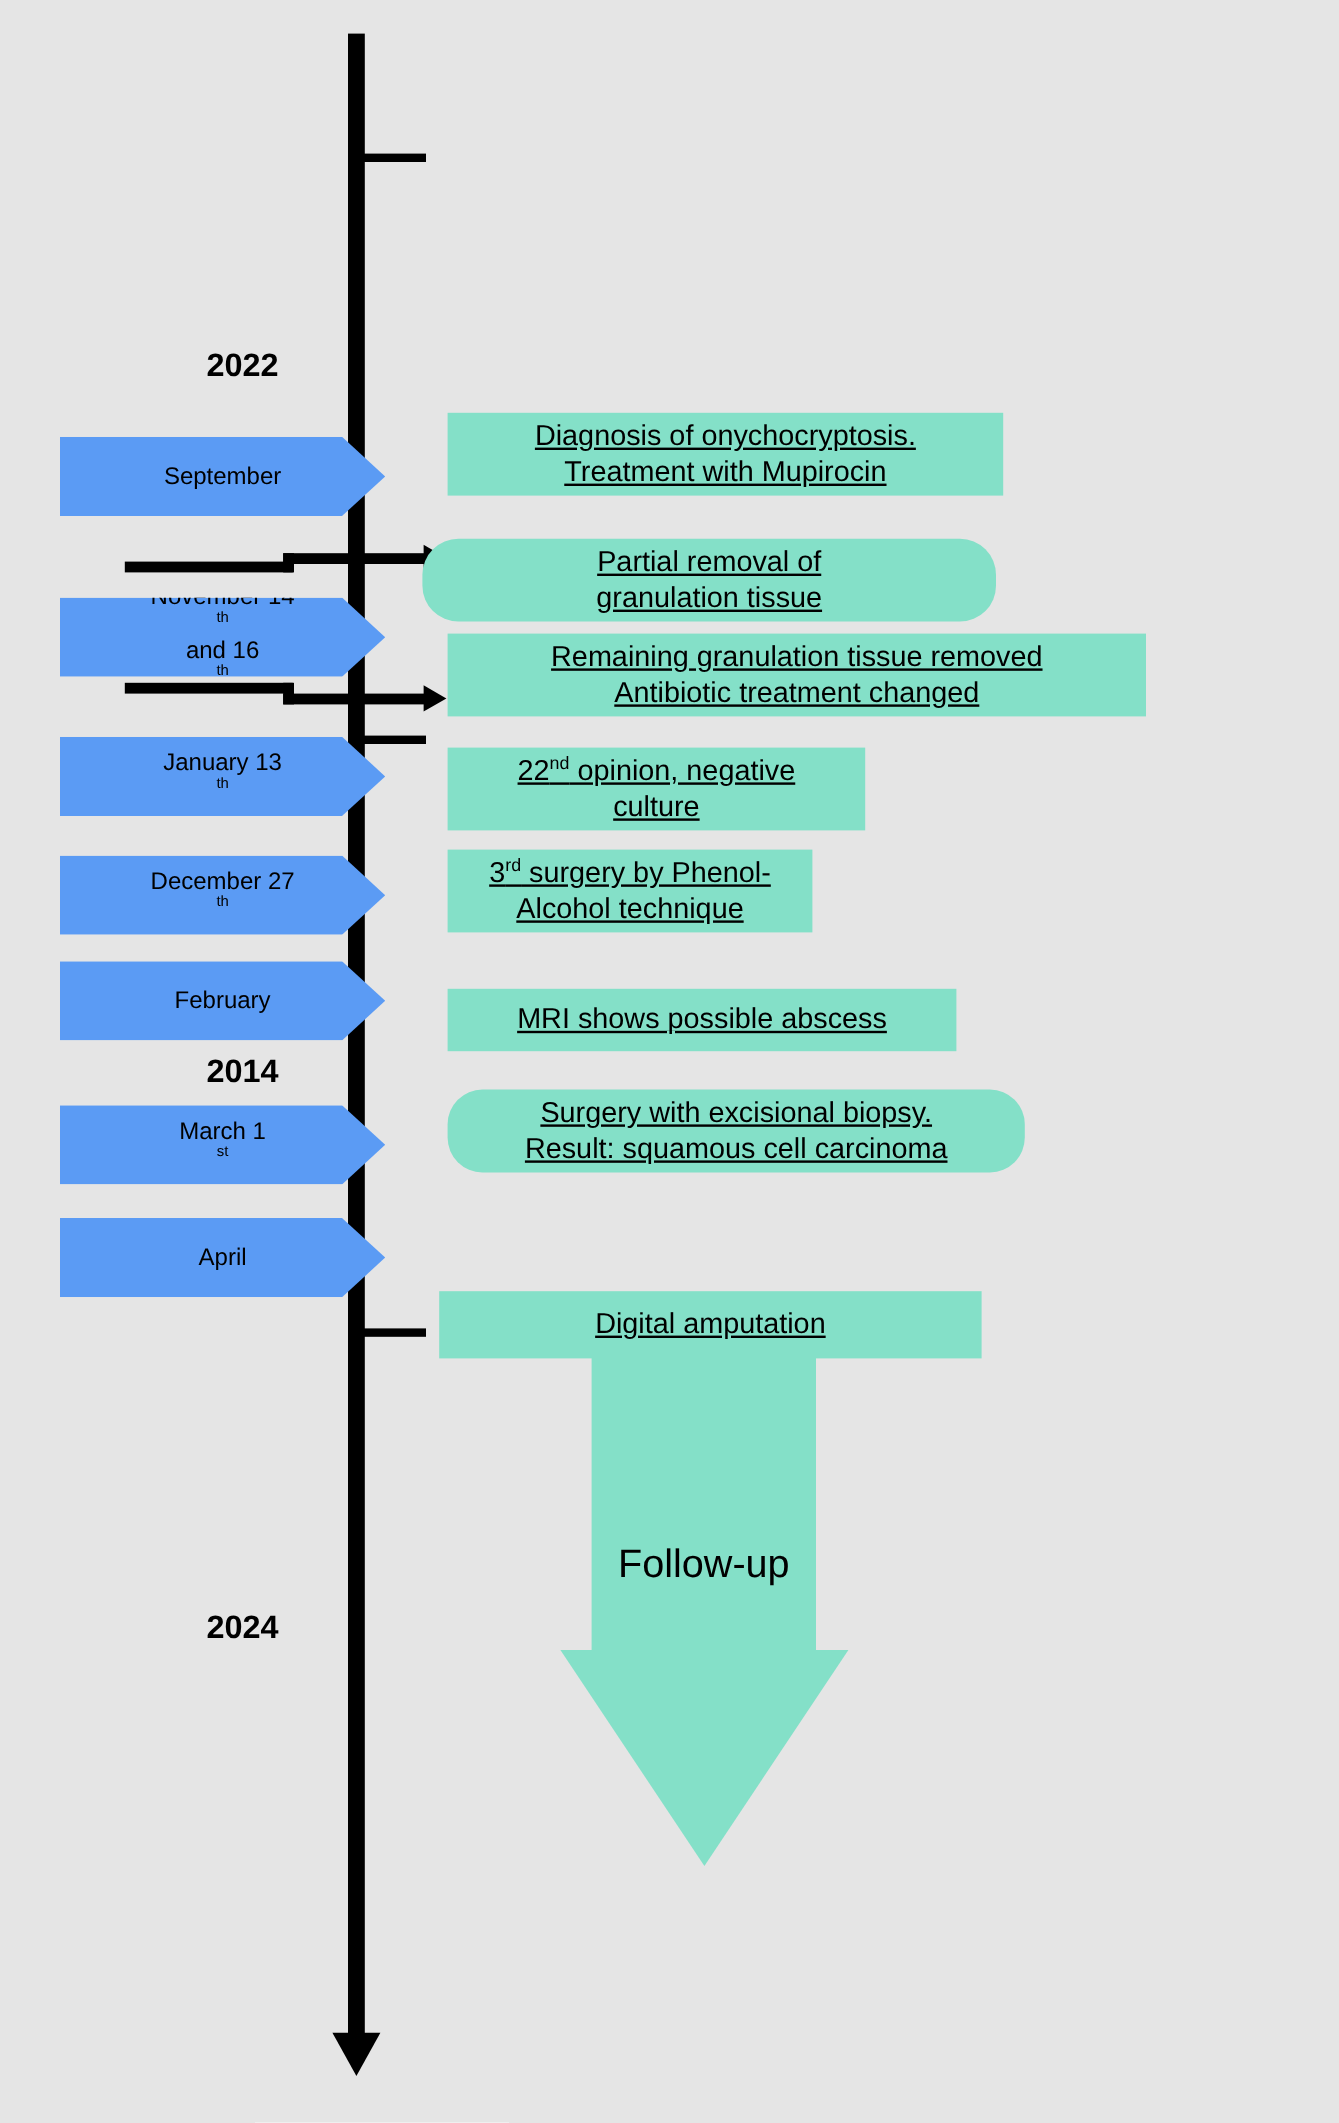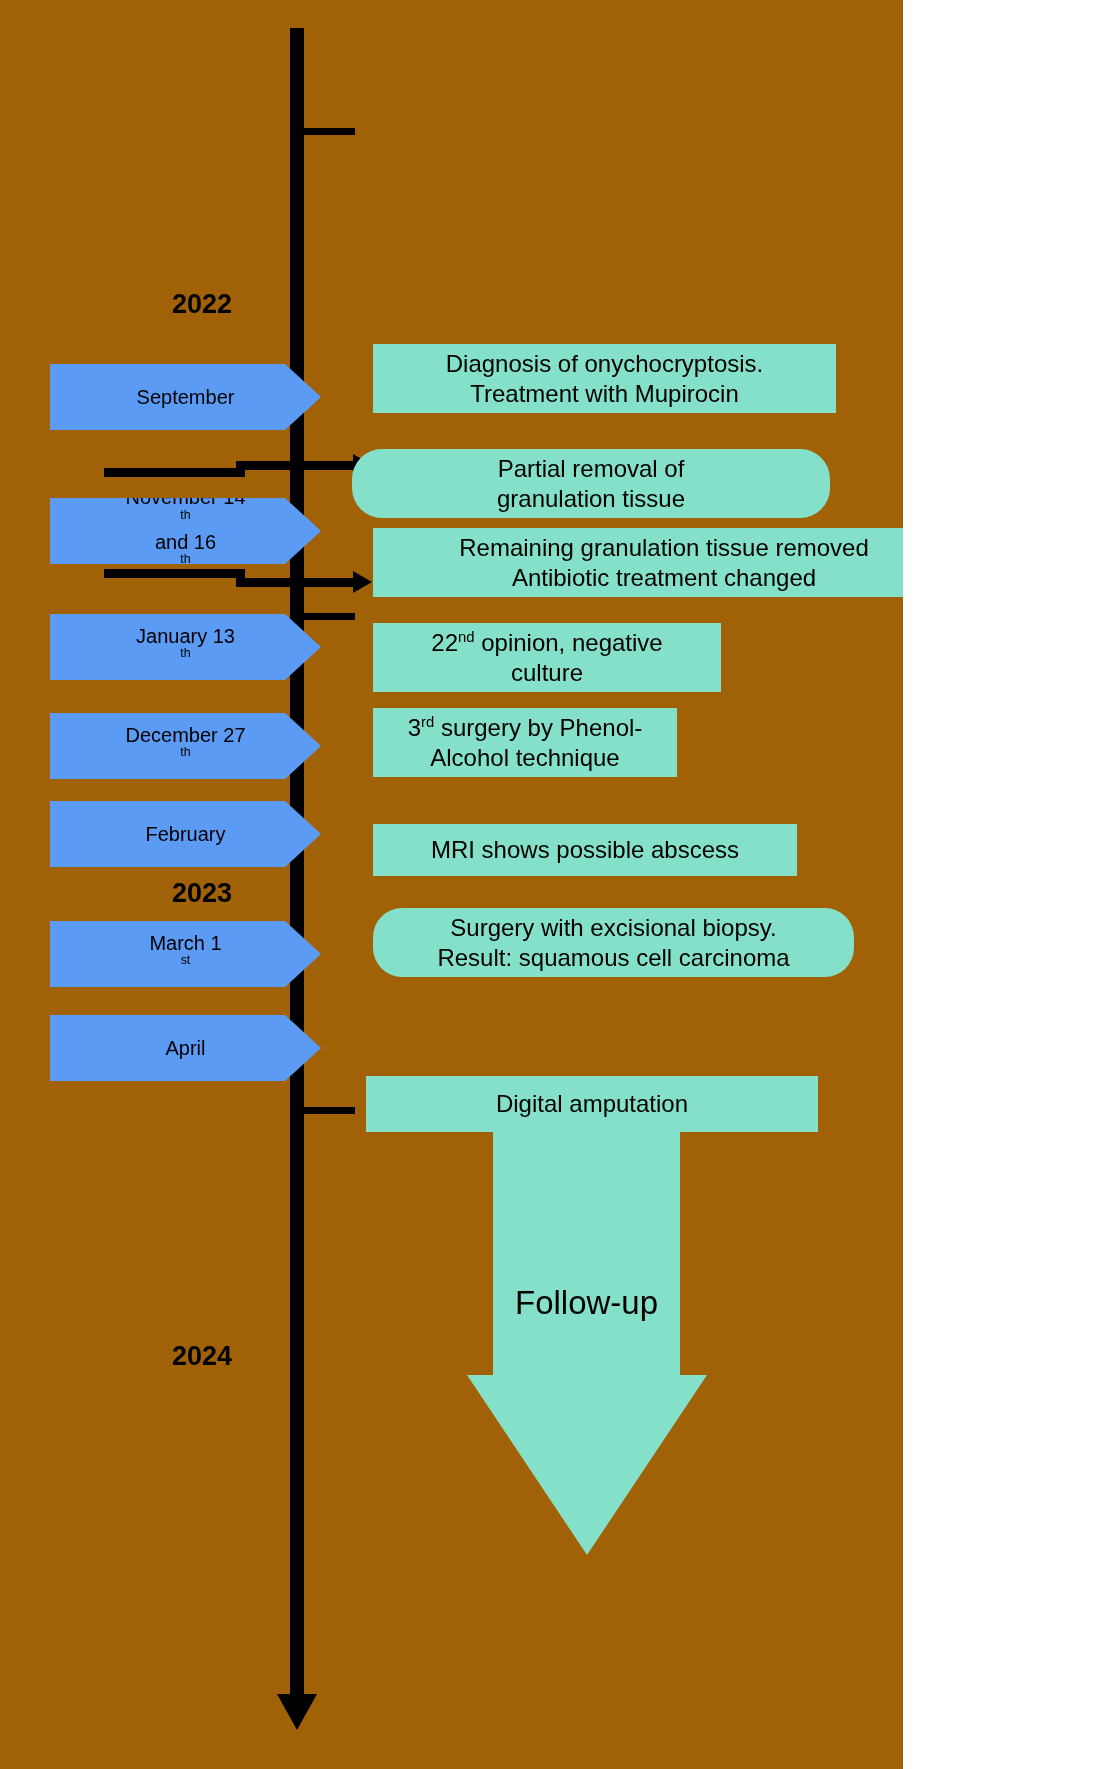--- a/index.html
+++ b/index.html
@@ -5,23 +5,23 @@
   html, body {
     margin: 0;
     padding: 0;
     background: #ffffff;
   }
   body {
     font-family: "Liberation Sans", sans-serif;
   }
   #canvas {
     position: relative;
-    width: 903px;
+    width: 1116px;
     height: 1769px;
-    background: #a16207;
+    background: #e5e5e5;
     overflow: hidden;
   }
 
   
   .axis-line {
     position: absolute;
     background: #000000;
   }
   .axis-arrowhead {
     position: absolute;
@@ -74,20 +74,21 @@
     background: #84e0c8;
     display: flex;
     align-items: center;
     justify-content: center;
     text-align: center;
     color: #000000;
     font-size: 24px;
     line-height: 1.22;
     padding: 0 7px;
     box-sizing: border-box;
+    text-decoration: underline;
   }
 
   
   .conn-seg {
     position: absolute;
     background: #000000;
   }
   .conn-arrowhead {
     position: absolute;
     width: 0;
@@ -123,21 +124,21 @@
 <div id="canvas">
 
   <div class="axis-line" style="left:290px; top:28px; width:14px; height:1674px;"></div>
   <div class="axis-arrowhead" style="left:277px; top:1694px;"></div>
 
   <div class="tick" style="left:290px; top:128px; width:65px;"></div>
   <div class="tick" style="left:290px; top:613px; width:65px;"></div>
   <div class="tick" style="left:290px; top:1107px; width:65px;"></div>
 
   <div class="year-label" style="left:172px; top:289px;">2022</div>
-  <div class="year-label" style="left:172px; top:878px;">2023</div>
+  <div class="year-label" style="left:172px; top:878px;">2014</div>
   <div class="year-label" style="left:172px; top:1341px;">2024</div>
 
   <div class="date-chevron" style="left:33px; top:364px; width:271px; height:66px;">
     <span>September</span>
   </div>
 
   <div class="date-chevron" style="left:33px; top:498px; width:271px; height:66px;">
     <span>
       <span>November 14</span><sup>th</sup><br>
       <span>and 16</span><sup>th</sup>

